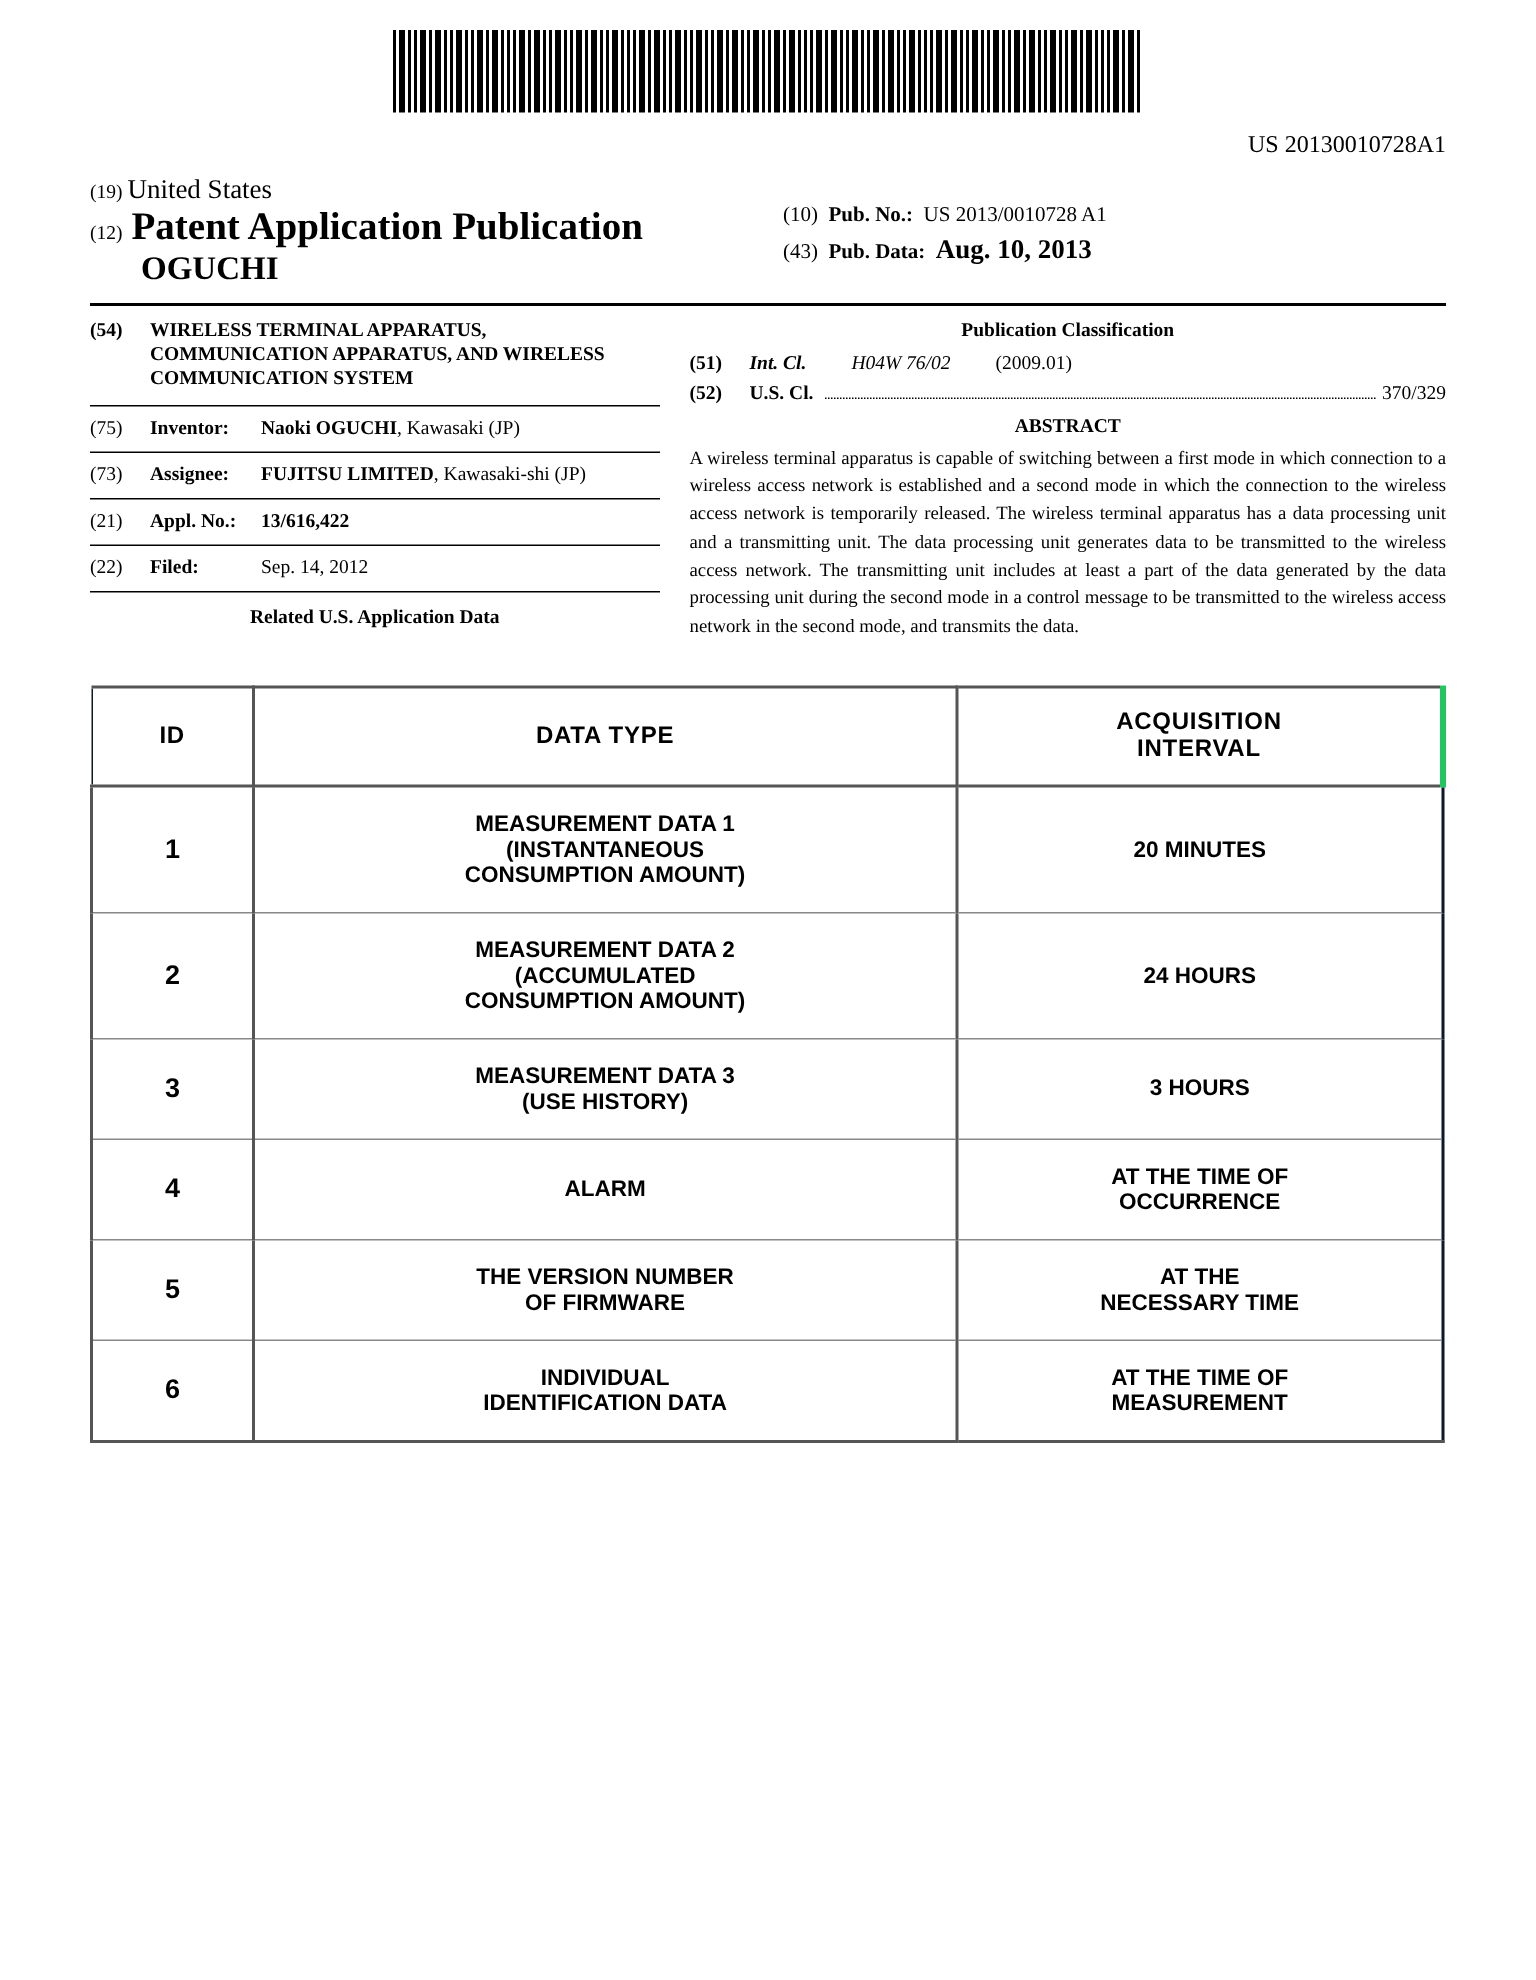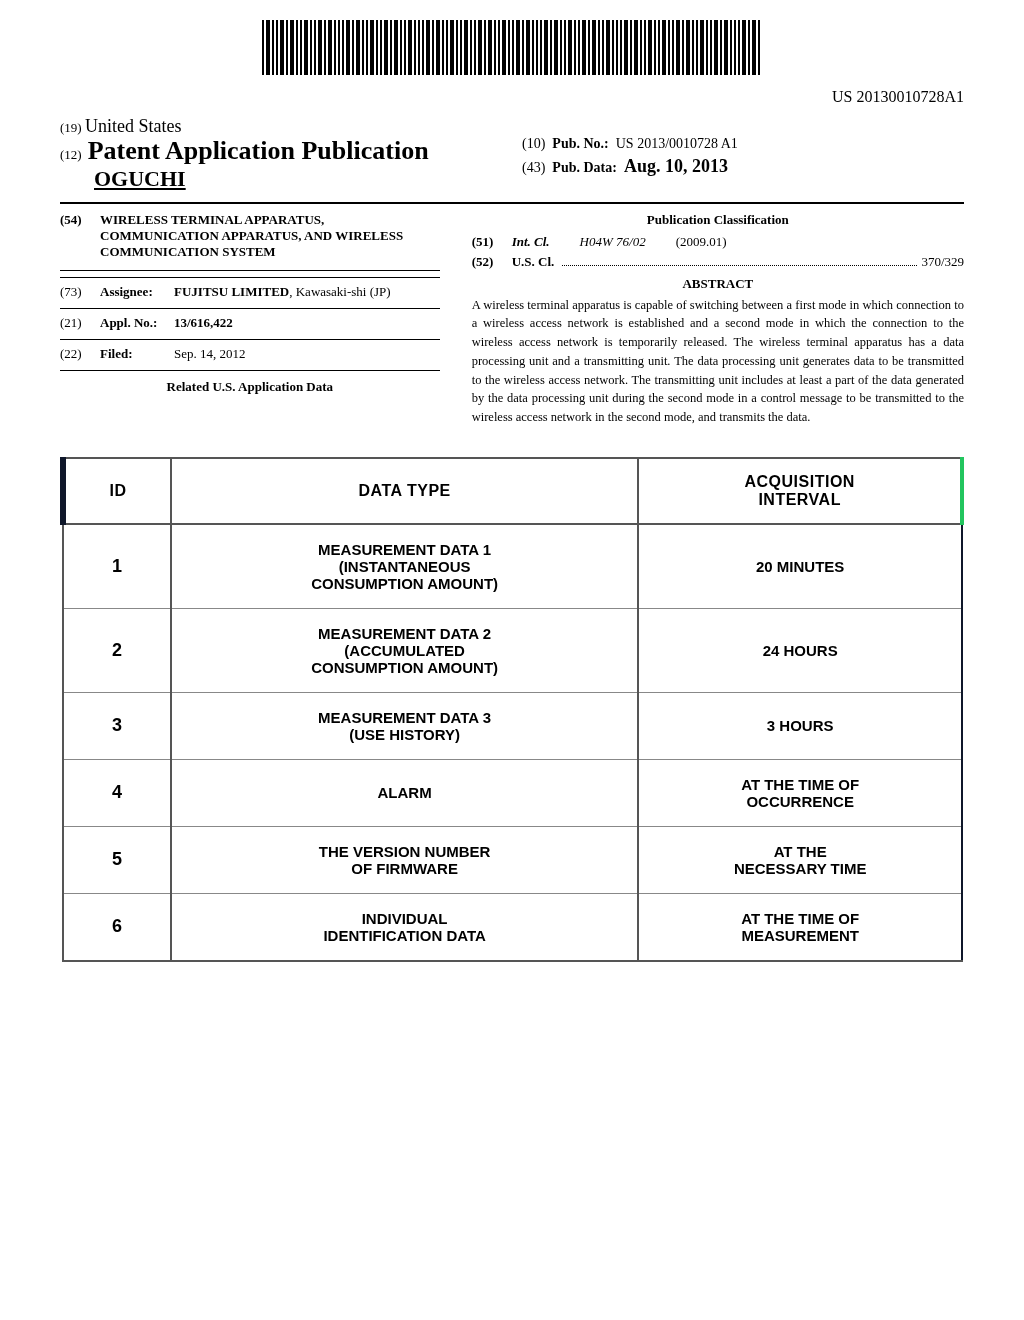--- a/index.html
+++ b/index.html
@@ -44,21 +44,20 @@
     .patent-app-pub {
       font-size: 26px;
       font-weight: bold;
       line-height: 1.1;
       text-align: right;
     }
     .inventor-name {
       font-size: 22px;
       font-weight: bold;
       margin-left: 4px;
-      text-decoration: underline;
     }
     .header-right {
       flex: 1;
       padding-left: 20px;
       padding-top: 20px;
     }
     .pub-no-line {
       font-size: 14px;
       margin-bottom: 4px;
     }
@@ -78,21 +77,21 @@
     }
     .divider-thin {
       border: none;
       border-top: 1px solid #000;
       margin: 6px 0;
     }
 
     
     .main-content {
       display: flex;
-      gap: 32px;
+      gap: 20px;
     }
     .left-col {
       flex: 0 0 42%;
     }
     .right-col {
       flex: 1;
     }
 
     
     .field-row {
@@ -209,21 +208,21 @@
       border-top: 2px solid #555;
     }
     .data-table td:first-child {
       border-left: 2px solid #555;
       font-size: 18px;
     }
     .data-table td:last-child {
       border-right: 2px solid #0f172a;
     }
     .data-table th:first-child {
-      border-left: 6px solid #0f172a;
+      border-left: 1px solid #0f172a;
     }
     .data-table th:last-child {
       border-right: 4px solid #22c55e;
     }
     .col-id { width: 12%; }
     .col-data { width: 52%; }
     .col-acq { width: 36%; }
 
     .int-cl-row {
       display: flex;
@@ -395,20 +394,27 @@
 
   <div class="left-col">
 
     <div class="title-row">
       <span class="title-num">(54)</span>
       <span class="title-text">WIRELESS TERMINAL APPARATUS, COMMUNICATION APPARATUS, AND WIRELESS COMMUNICATION SYSTEM</span>
     </div>
 
     <hr class="divider-thin">
 
+    <div class="field-row">
+      <span class="field-num">(75)</span>
+      <span class="field-label">Inventor:</span>
+      <span class="field-value">
+        <strong>Naoki OGUCHI</strong>, Kawasaki (JP)
+      </span>
+    </div>
 
     <hr class="divider-thin">
 
     <div class="field-row">
       <span class="field-num">(73)</span>
       <span class="field-label">Assignee:</span>
       <span class="field-value">
         <strong>FUJITSU LIMITED</strong>, Kawasaki-shi (JP)
       </span>
     </div>

